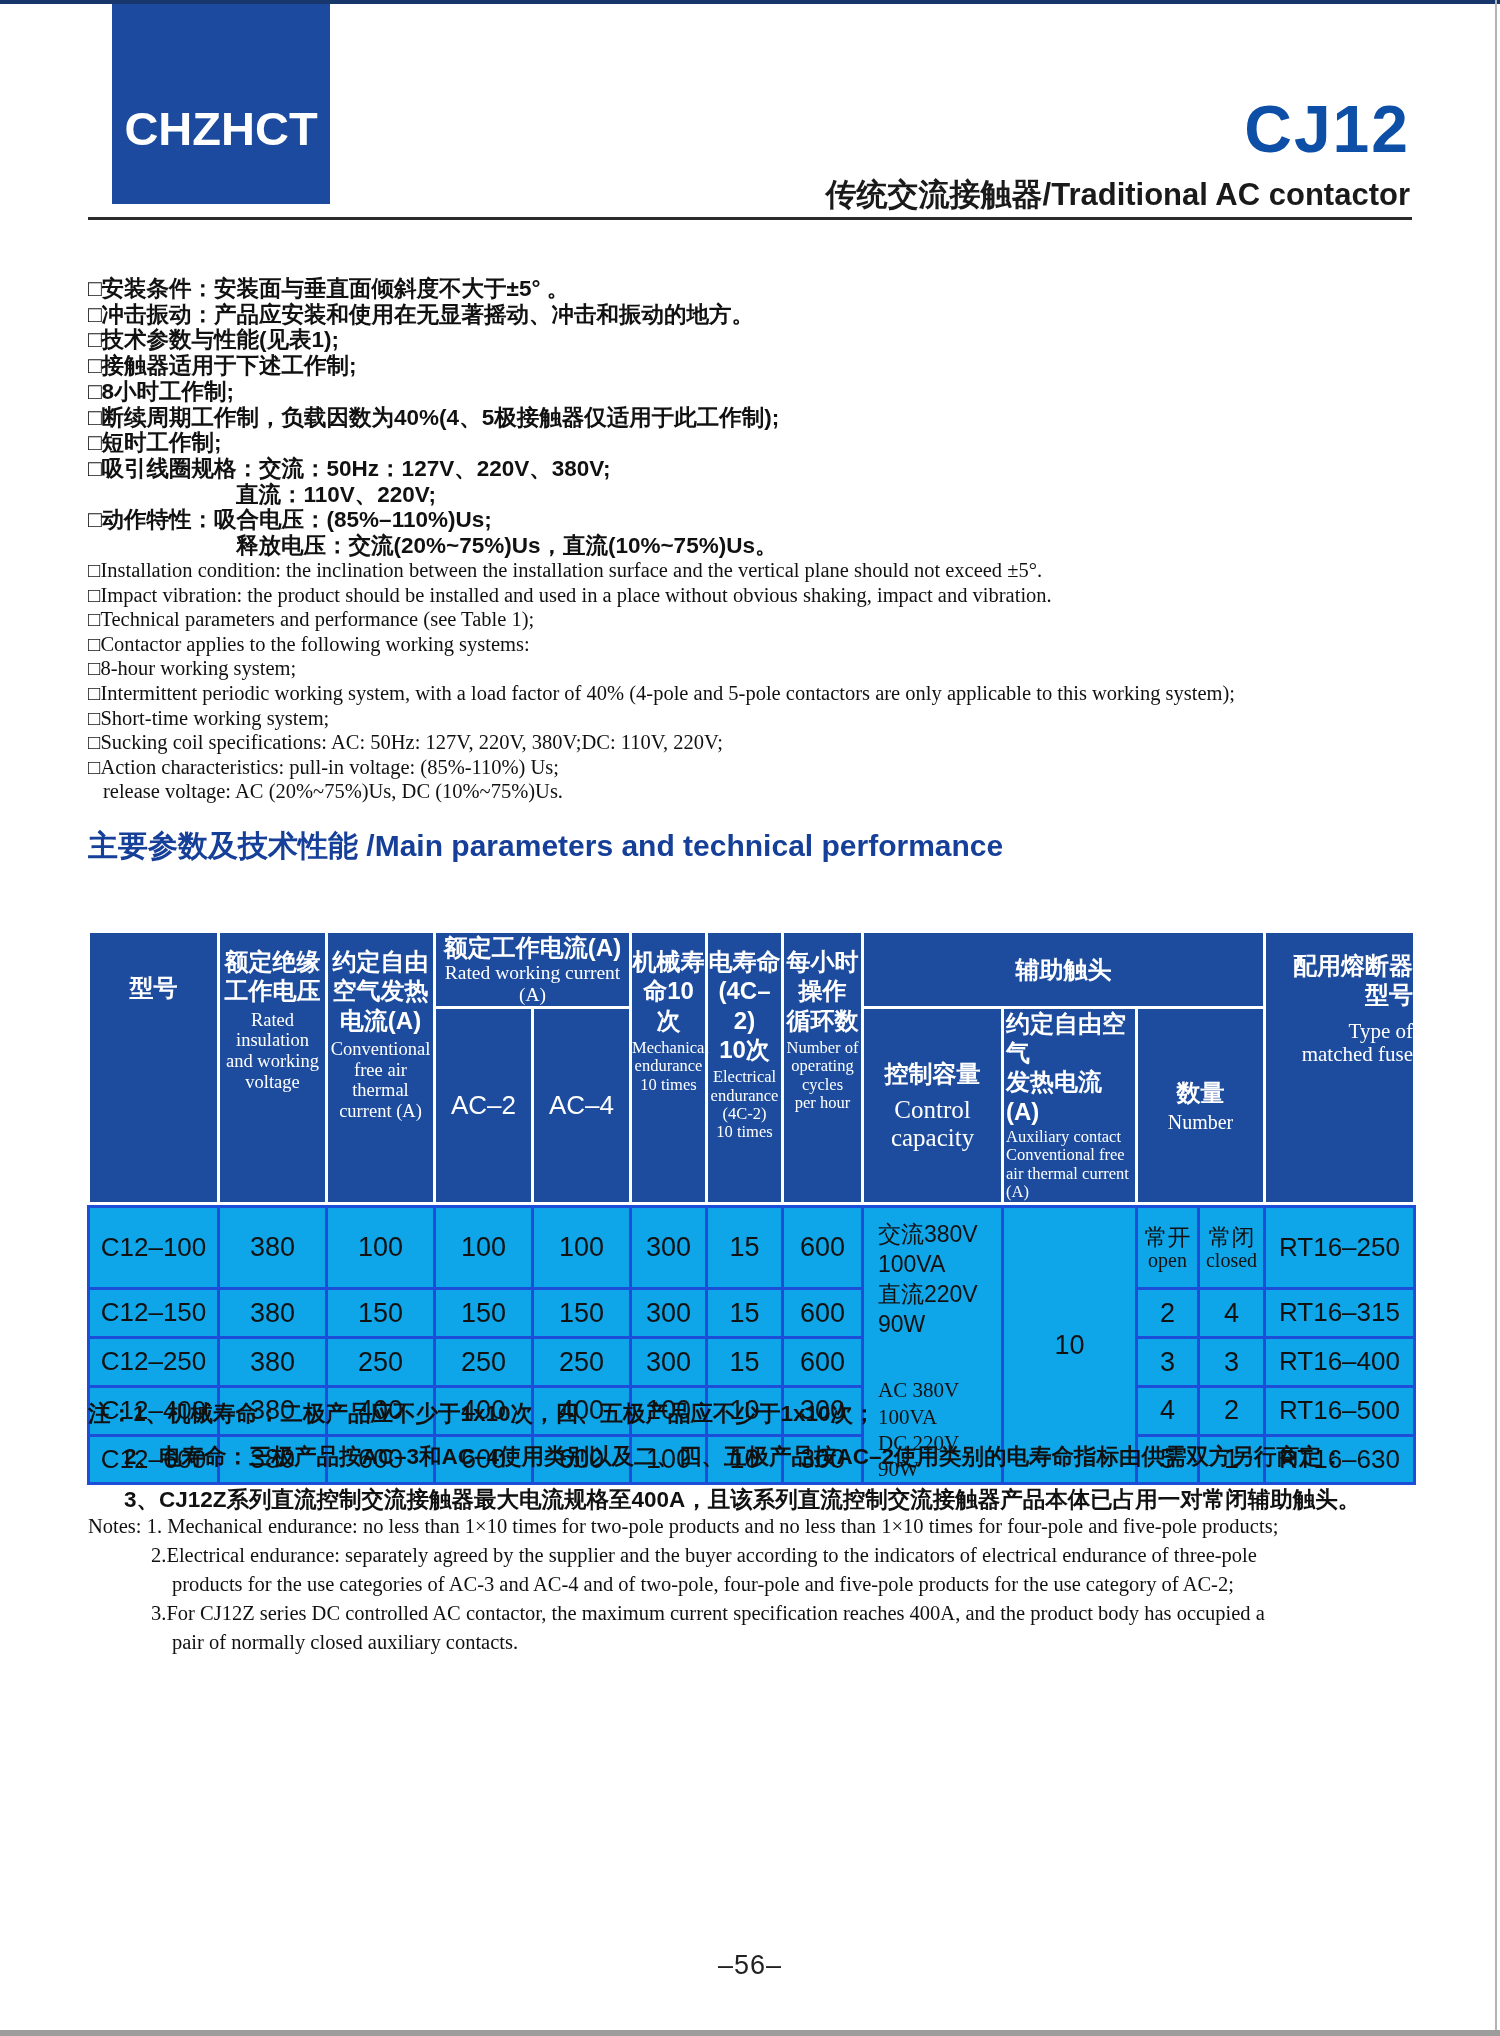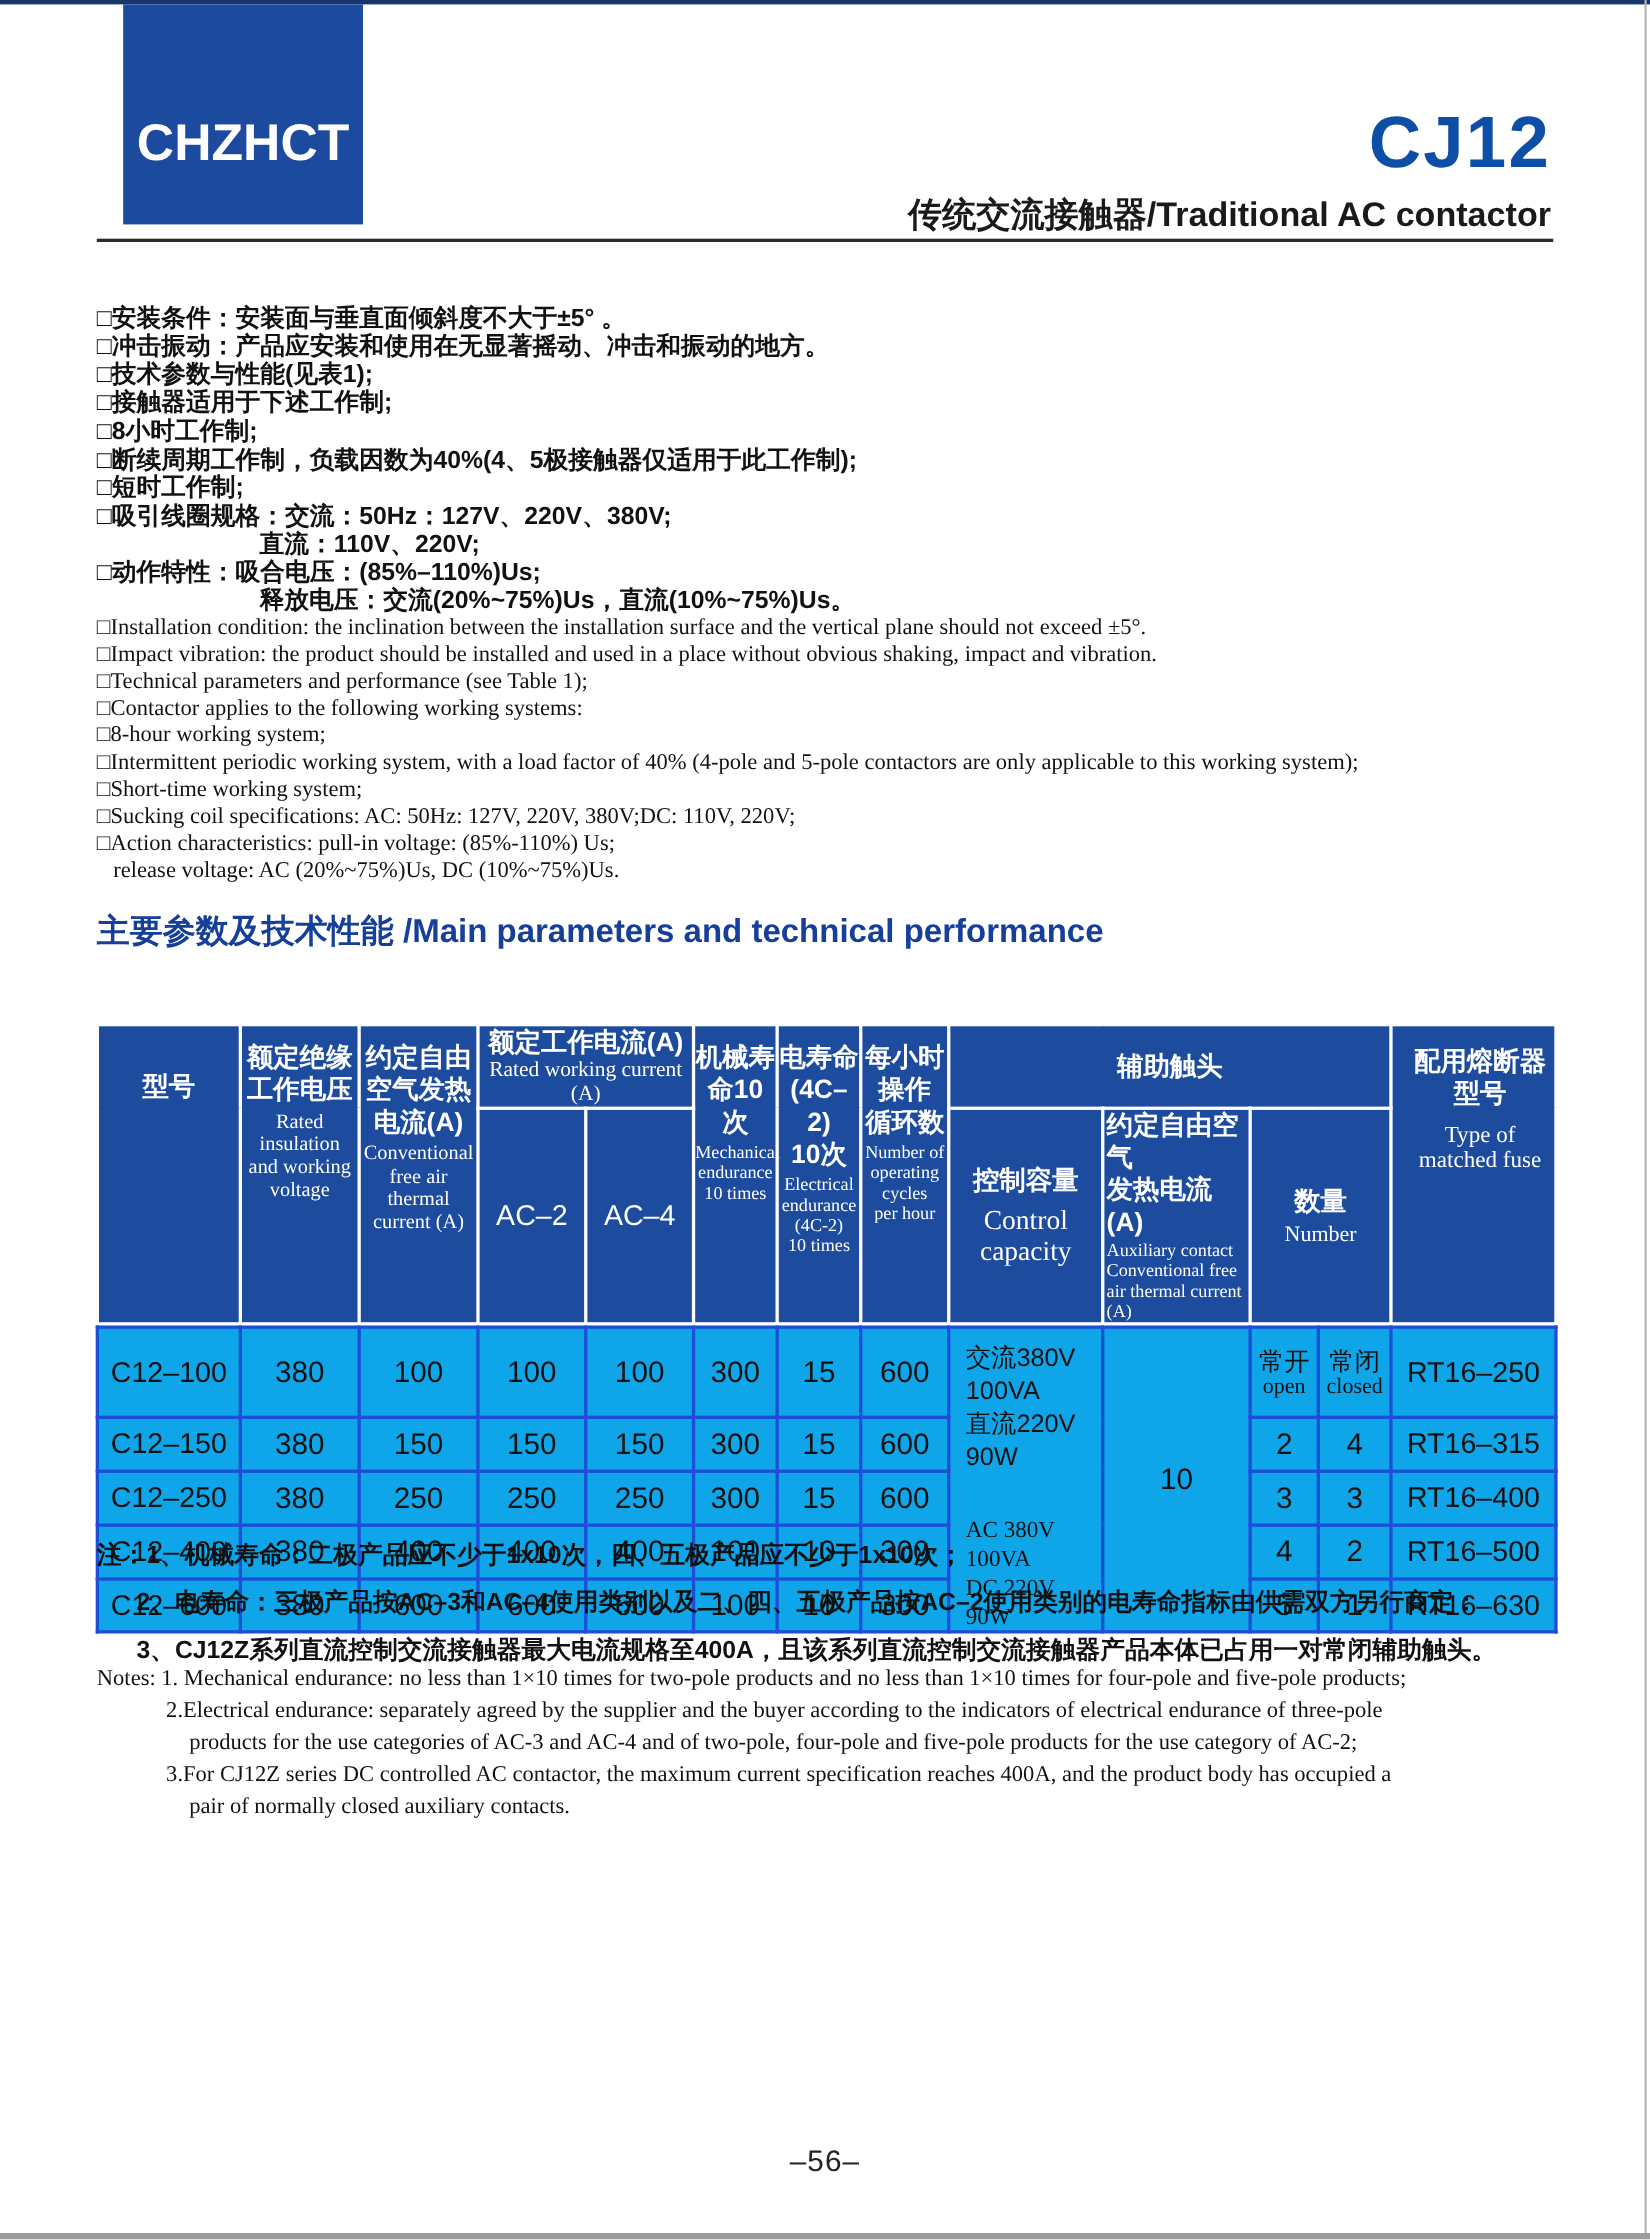--- a/index.html
+++ b/index.html
@@ -28,21 +28,21 @@
   table{border-collapse:collapse;table-layout:fixed;width:1326px;}
   .pre{white-space:pre-line;}
 
   
   .thead-tbl th{background:#1d4c9e;color:#fff;border:3px solid #fff;padding:0;
                 font-weight:bold;font-size:24px;text-align:center;vertical-align:middle;line-height:1.22;}
   .thead-tbl tr.h1{height:66px;} .thead-tbl tr.h2{height:112px;}
   .th-en{display:block;font-family:"Liberation Serif","DejaVu Serif",serif;font-weight:normal;font-size:18.5px;line-height:1.12;margin-top:4px;}
   th.model{vertical-align:top;padding-top:40px;}
   th.pad-top{vertical-align:top;padding-top:14px;}
-  th.fuseh{text-align:center;vertical-align:top;padding-left:12px;padding-top:18px;margin-left:24px;}
+  th.fuseh{text-align:right;vertical-align:top;padding-left:12px;padding-top:18px;margin-left:24px;}
   th.fuseh .th-en{font-size:21px;margin-top:10px;}
   .small-en .th-en{font-size:16.5px;}
   th.ac{font-size:26px;font-weight:normal;}
   th.ctrl .th-en{font-size:25px;margin-top:8px;text-align:center;}
   th.auxth{text-align:left;padding-left:2px;}
   th.auxth .th-en{font-size:16.5px;margin-top:2px;}
   th.num .th-en{font-size:20px;}
 
   
   .tbody-tbl{margin-top:0;}

